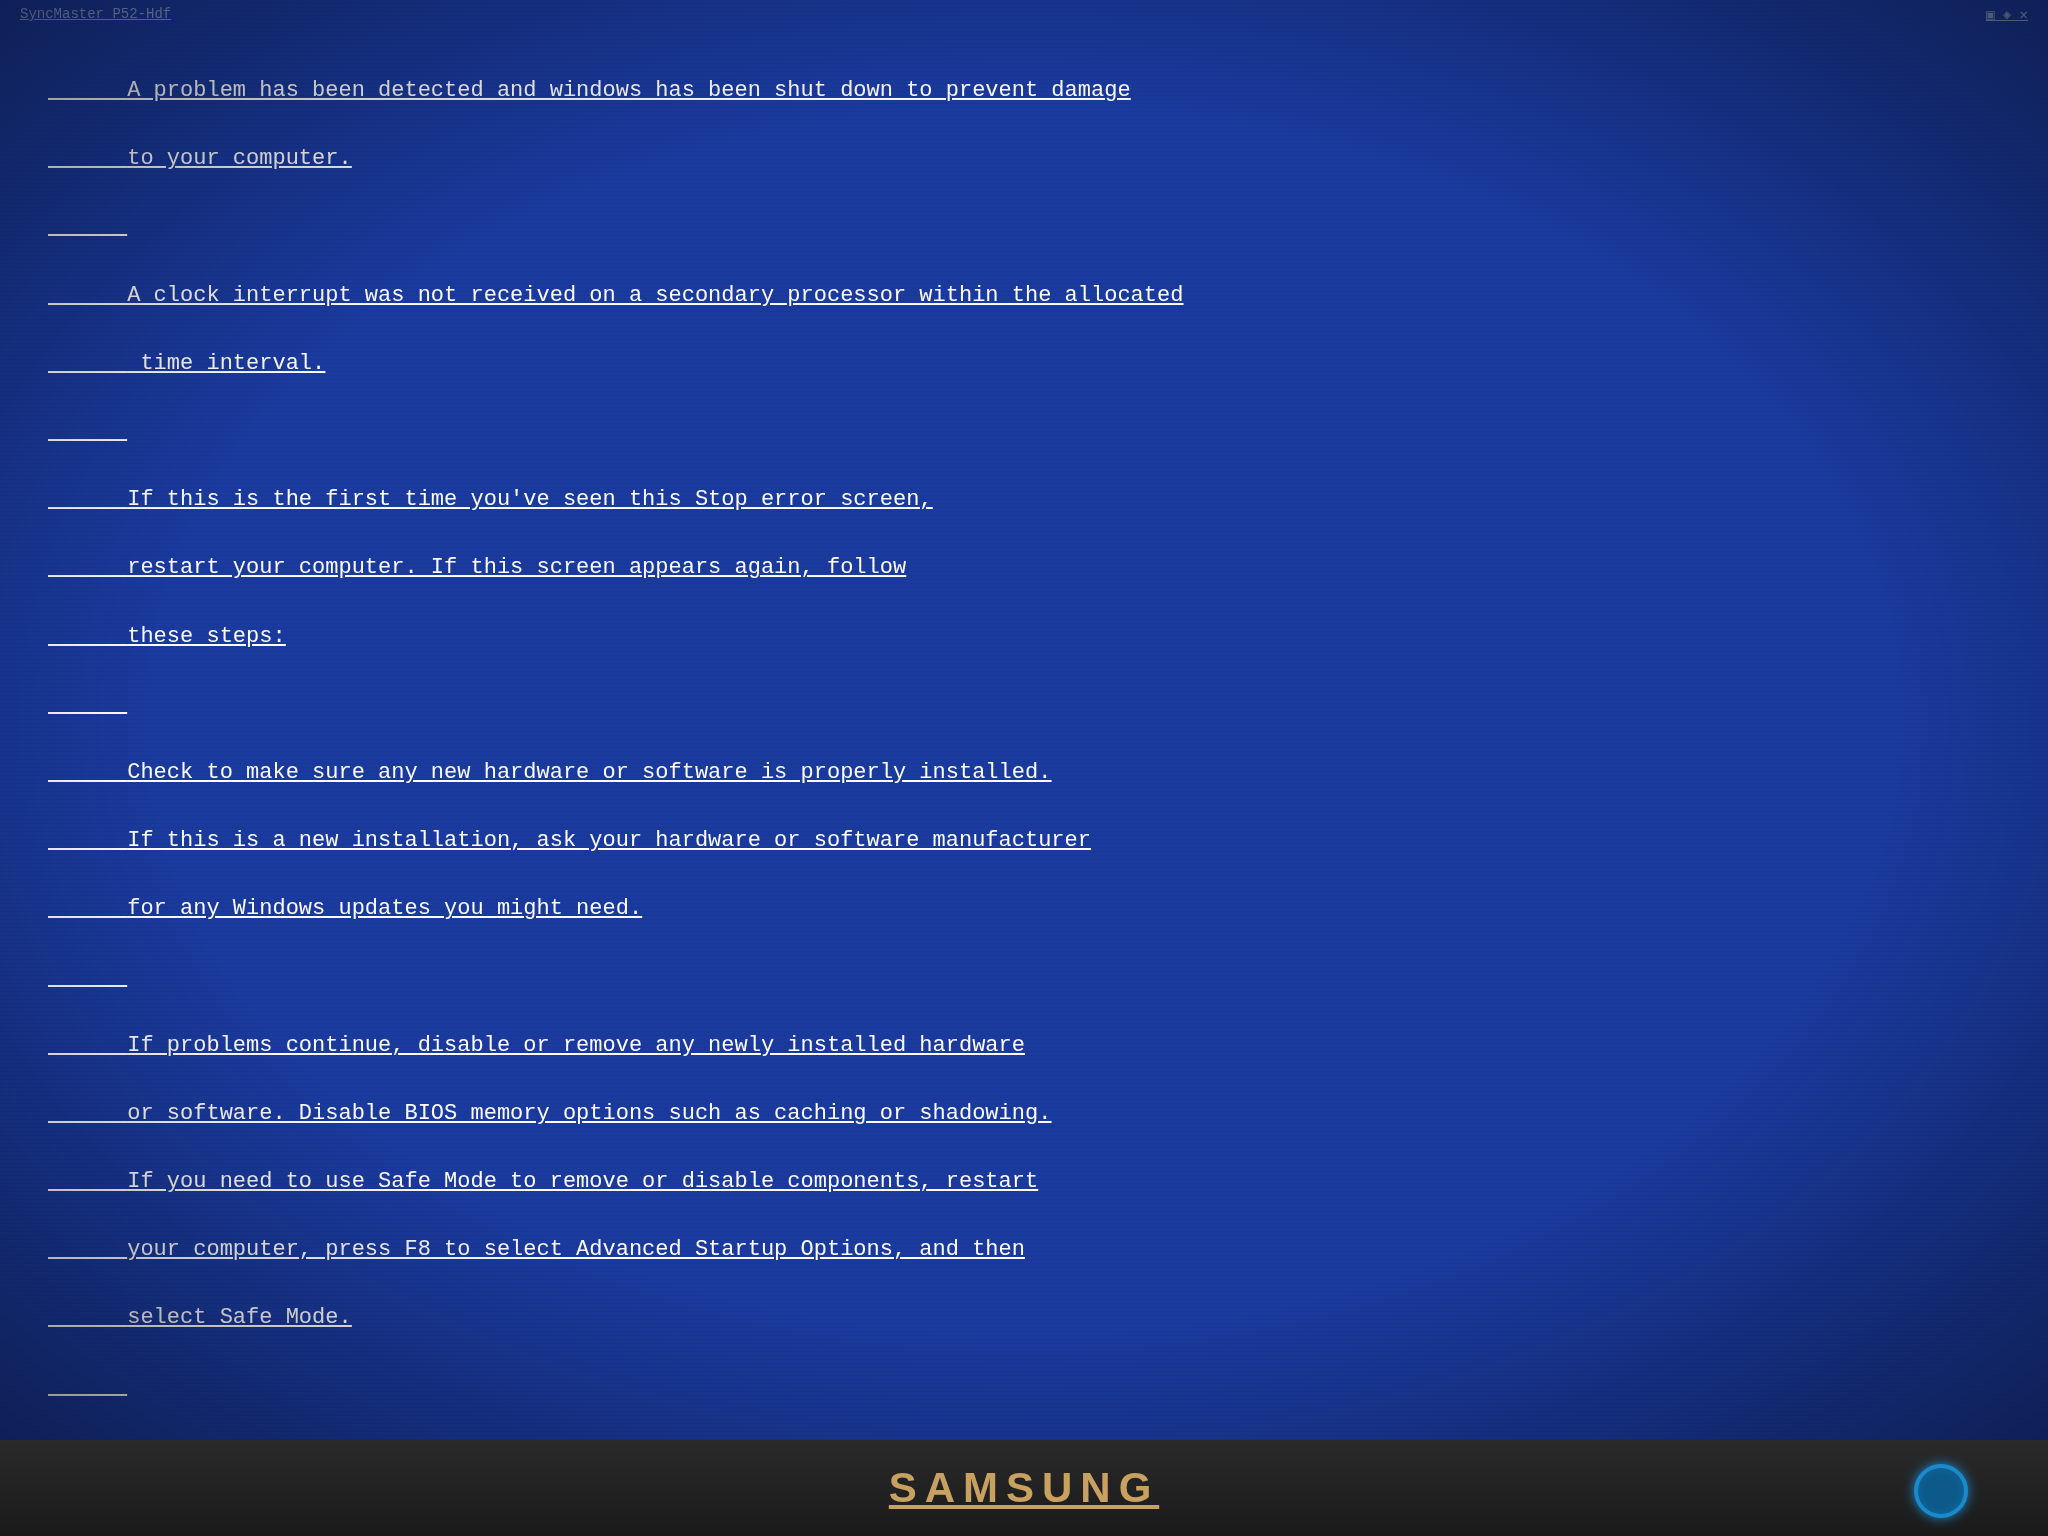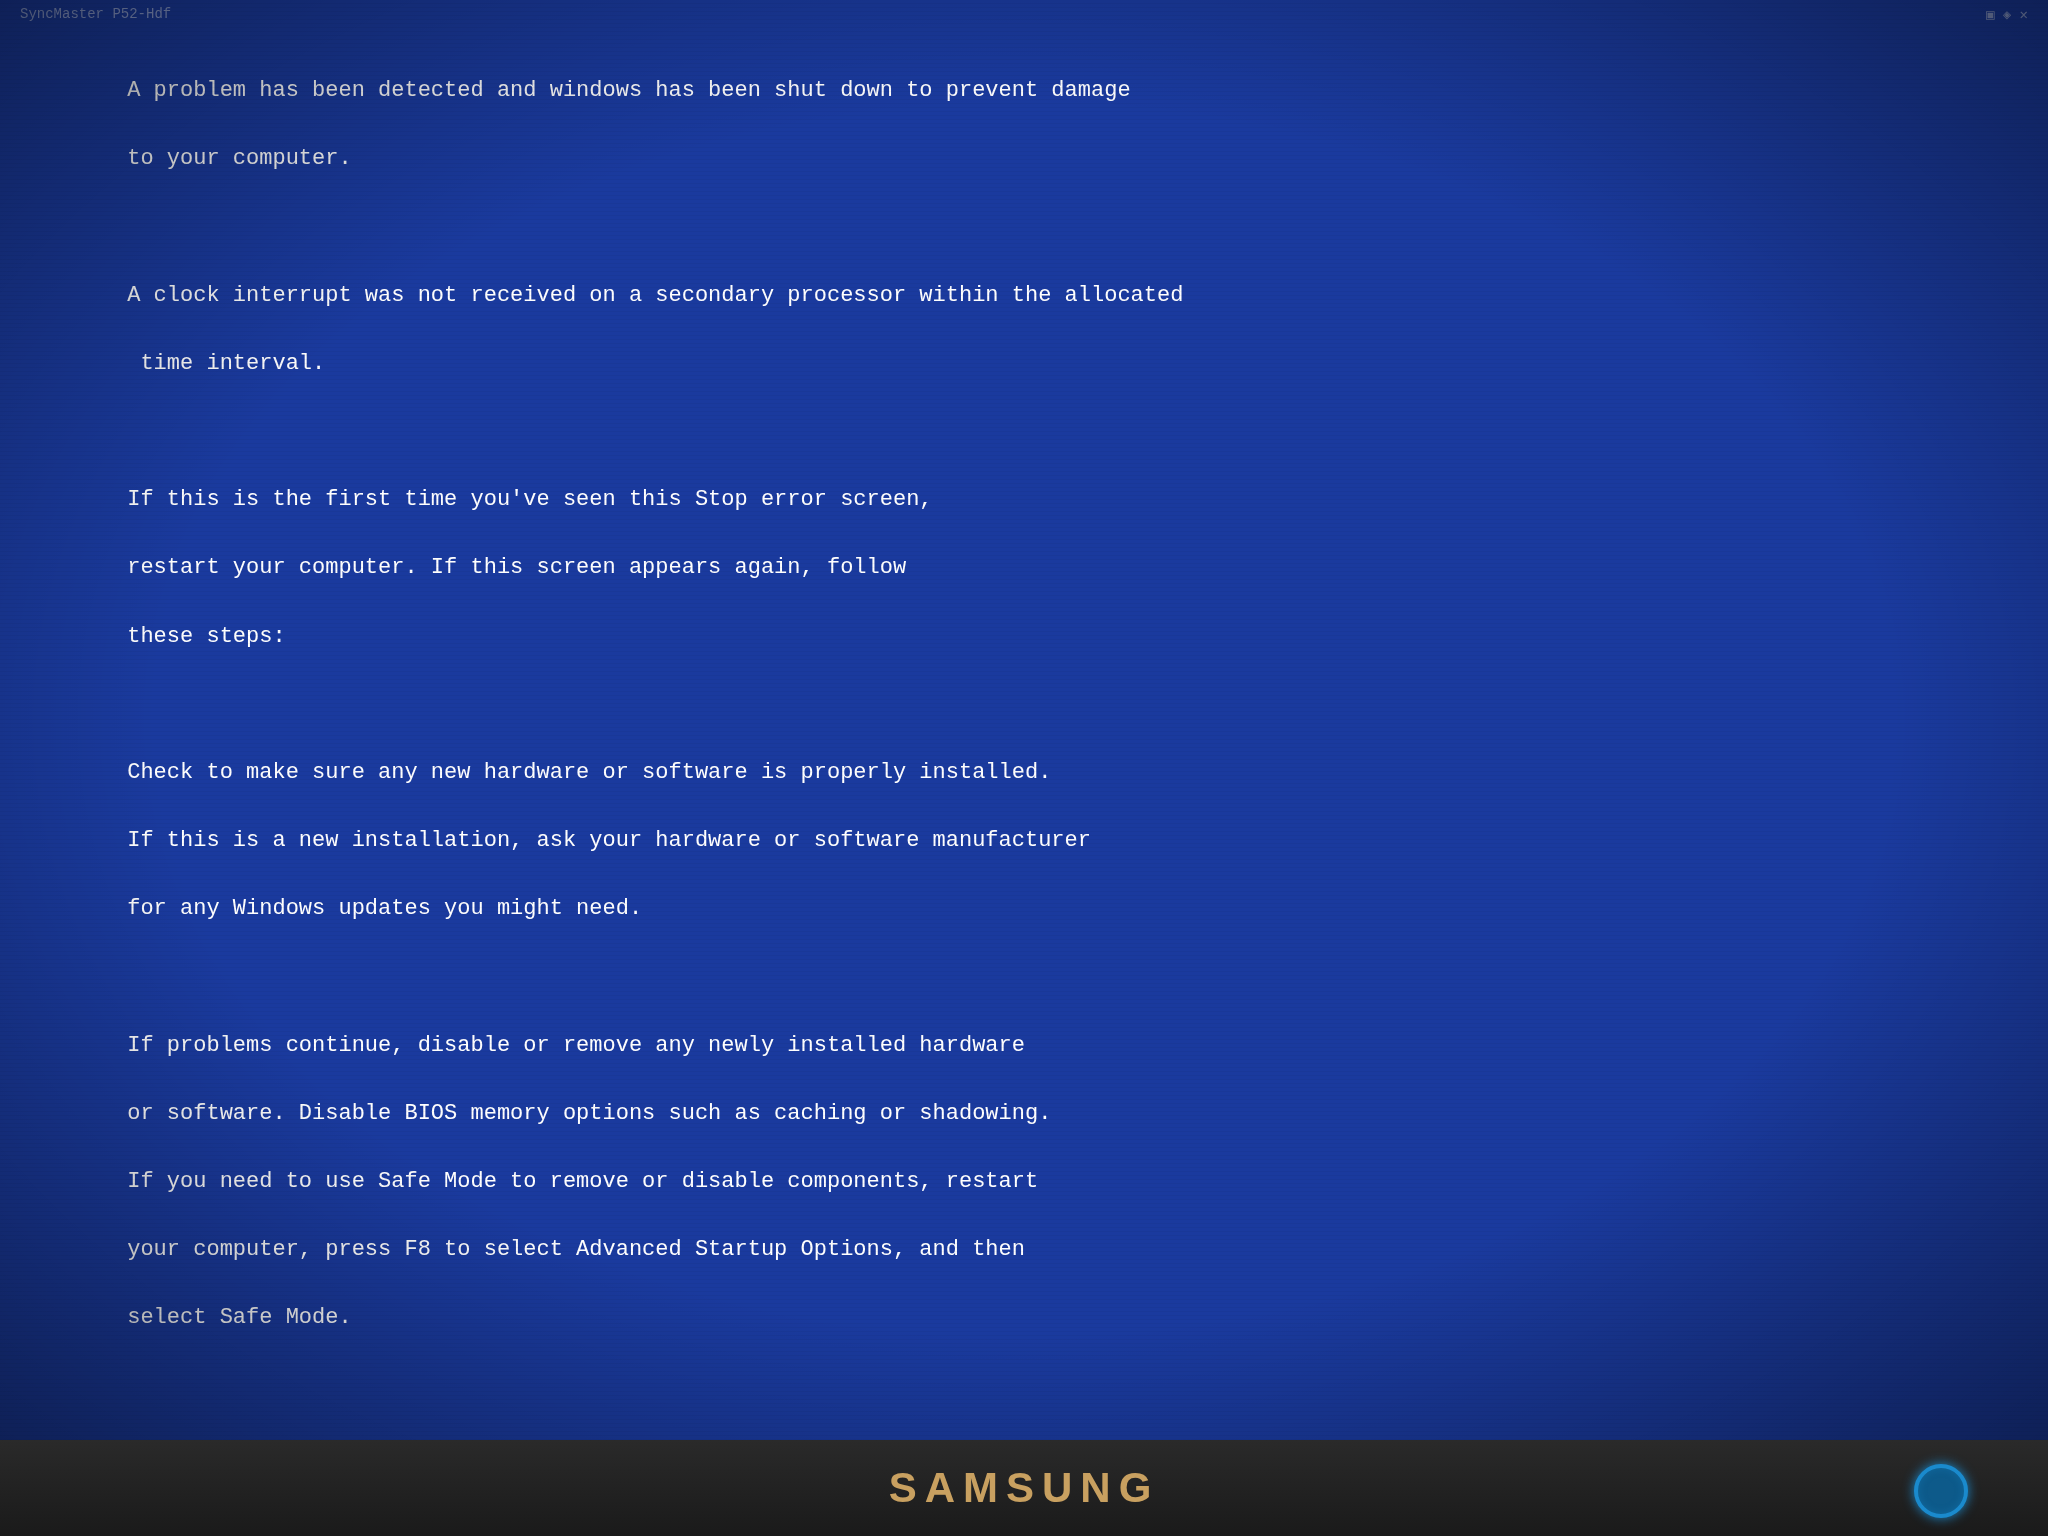--- a/index.html
+++ b/index.html
@@ -1,15 +1,15 @@
 <!DOCTYPE html>
 <html><head>
   <meta charset="utf-8">
   <style>
-    * { margin: 0; padding: 0; box-sizing: border-box; }
+    * { margin: 0; padding: 0; box-sizing: border-box; text-decoration: underline; }
 
     body {
       width: 2048px;
       height: 1536px;
       background: #1a1a2e;
       display: flex;
       flex-direction: column;
       align-items: center;
       justify-content: center;
       overflow: hidden;

